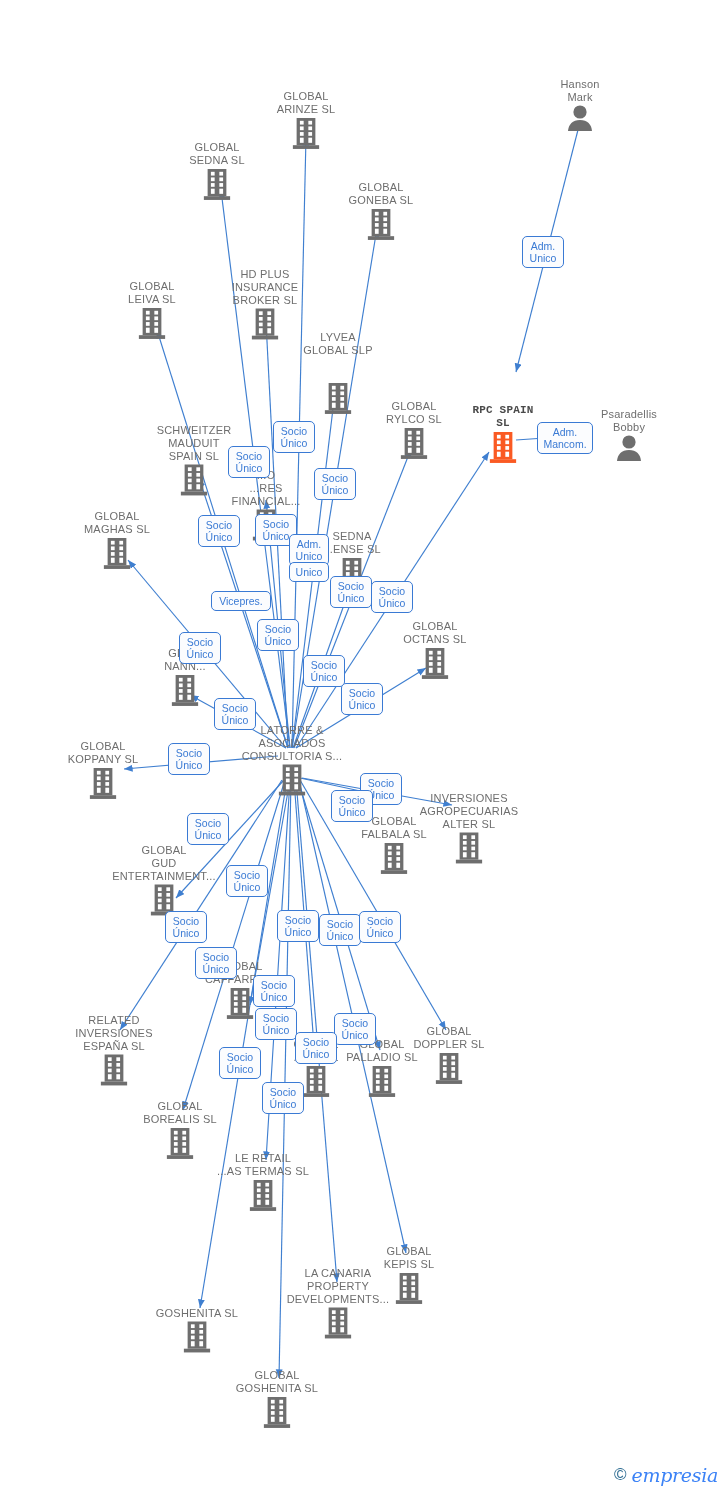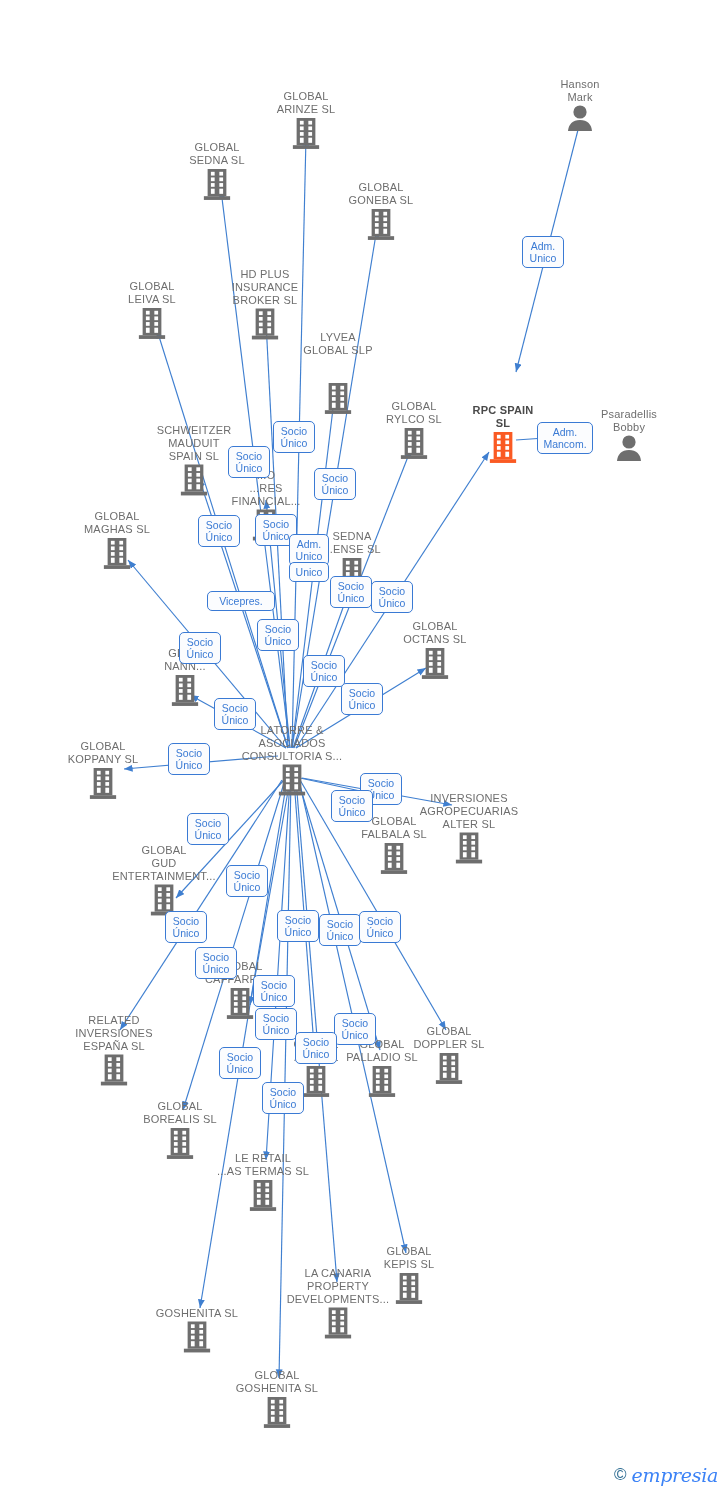--- a/index.html
+++ b/index.html
@@ -266,21 +266,21 @@
               <rect x="9.5" y="11" width="4" height="4"></rect>
               <rect x="18.5" y="11" width="4" height="4"></rect>
               <rect x="9.5" y="17" width="4" height="4"></rect>
               <rect x="18.5" y="17" width="4" height="4"></rect>
               <rect x="9.5" y="23" width="4" height="5.5"></rect>
               <rect x="18.5" y="23" width="4" height="5.5"></rect>
             </g>
           </svg></div>
       </div>
       <div class="node" style="left: 503px; top: 434px;">
-        <div class="caption" style="color: rgb(74, 74, 74); font-weight: 600;">RPC SPAIN
+        <div class="caption" style="color: rgb(74, 74, 74); font-weight: 600; font-family: Liberation Mono, monospace;">RPC SPAIN
 SL</div>
         <div class="glyph"><svg width="30" height="34" viewBox="0 0 32 36">
             <g fill="#fa5a23">
               <rect x="6" y="2" width="20" height="29"></rect>
               <rect x="2" y="31" width="28" height="4"></rect>
             </g>
             <g fill="#ffffff">
               <rect x="9.5" y="5" width="4" height="4"></rect>
               <rect x="18.5" y="5" width="4" height="4"></rect>
               <rect x="9.5" y="11" width="4" height="4"></rect>
@@ -770,21 +770,21 @@
 Único</div>
       <div class="reltag" style="left: 335px; top: 484px; width: 42px; min-height: 30px;">Socio
 Único</div>
       <div class="reltag" style="left: 219px; top: 531px; width: 42px; min-height: 30px;">Socio
 Único</div>
       <div class="reltag" style="left: 276px; top: 530px; width: 42px; min-height: 30px;">Socio
 Único</div>
       <div class="reltag" style="left: 309px; top: 550px; width: 40px; min-height: 30px;">Adm.
 Unico</div>
       <div class="reltag" style="left: 309px; top: 572px; width: 40px; min-height: 16px;">Unico</div>
-      <div class="reltag" style="left: 241px; top: 601px; width: 68px; min-height: 19px;">Vicepres.</div>
+      <div class="reltag" style="left: 241px; top: 601px; width: 60px; min-height: 19px;">Vicepres.</div>
       <div class="reltag" style="left: 351px; top: 592px; width: 42px; min-height: 30px;">Socio
 Único</div>
       <div class="reltag" style="left: 392px; top: 597px; width: 42px; min-height: 30px;">Socio
 Único</div>
       <div class="reltag" style="left: 200px; top: 648px; width: 42px; min-height: 30px;">Socio
 Único</div>
       <div class="reltag" style="left: 278px; top: 635px; width: 42px; min-height: 30px;">Socio
 Único</div>
       <div class="reltag" style="left: 324px; top: 671px; width: 42px; min-height: 30px;">Socio
 Único</div>

